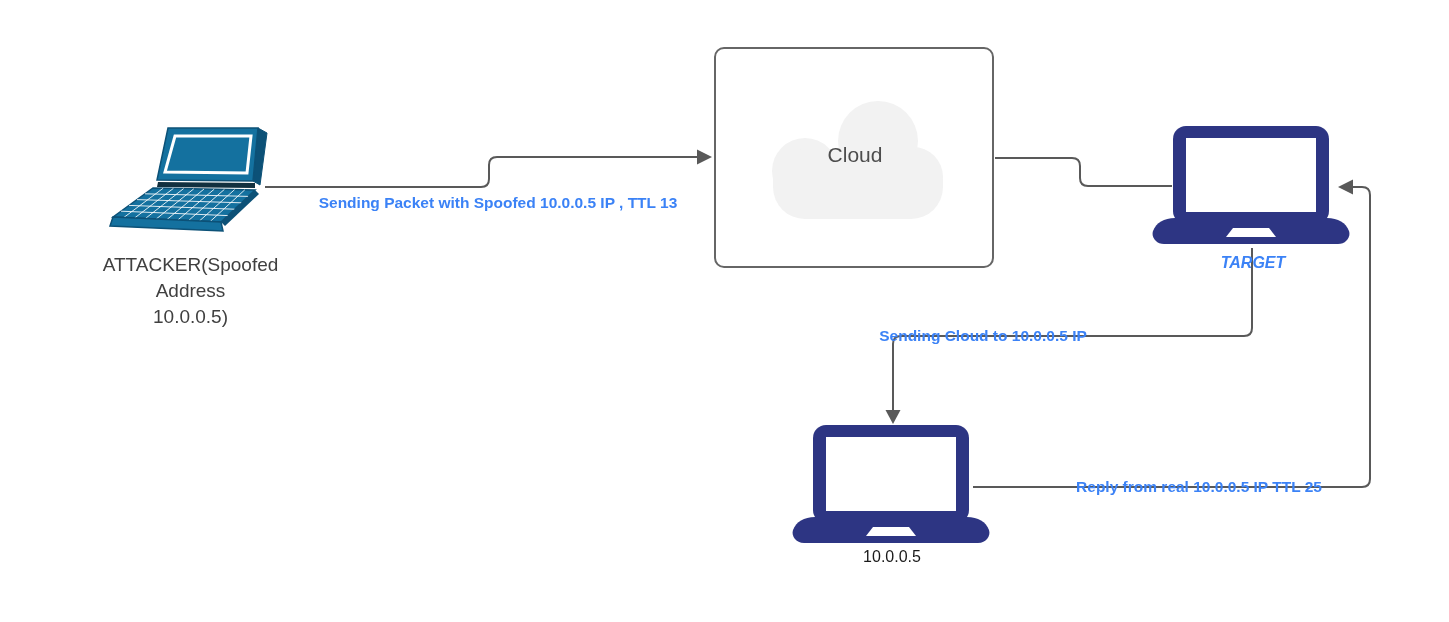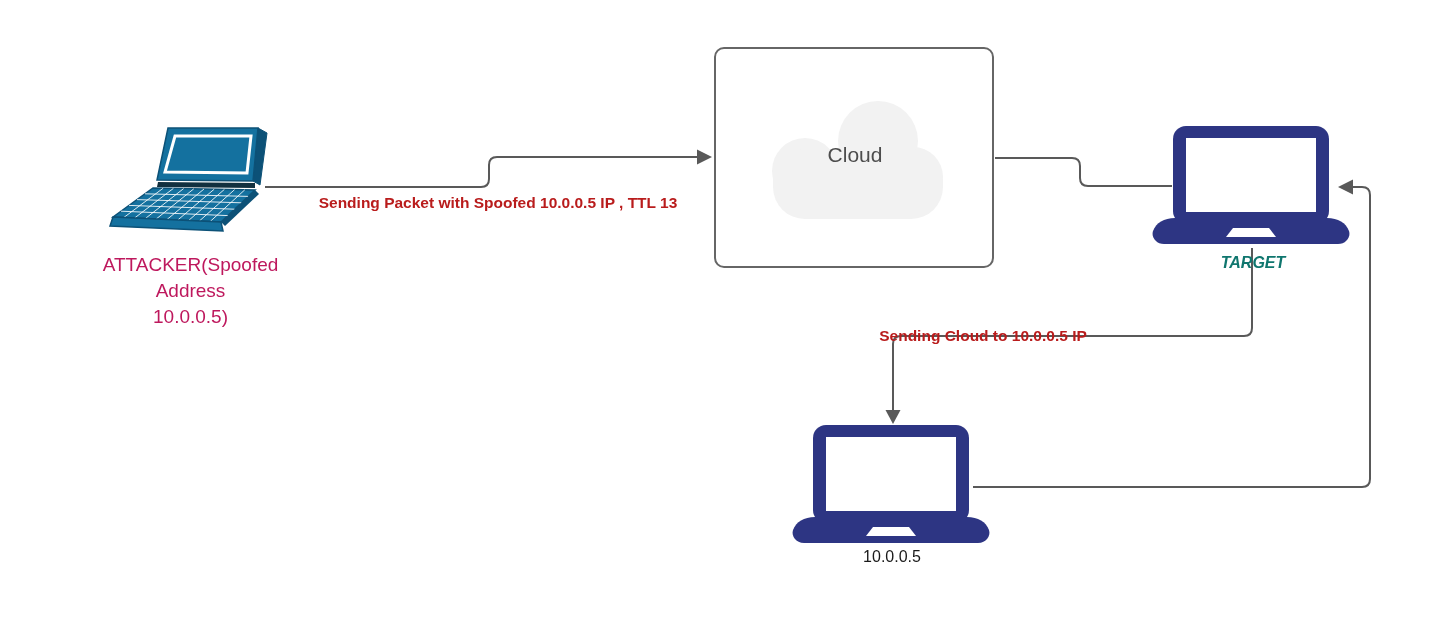--- a/index.html
+++ b/index.html
@@ -26,35 +26,35 @@
     width: 276px; height: 217px;
     background: #ffffff;
     border: 2px solid #666666;
     border-radius: 10px;
   }
   .cloud-shape { position: absolute; left: 37px; top: 50px; }
 
   
   .lbl { position: absolute; text-align: center; }
   .node-label {
-    color: #be185d;
+    color: #404040;
     font-size: 19px;
     line-height: 26px;
     white-space: pre-line;
   }
   .attacker-label { left: 78px; top: 252px; width: 225px; }
   .cloud-label { left: 805px; top: 144px; width: 100px; font-size: 21px; line-height: 21px; color: #4d4d4d; }
-  .target-label { left: 1203px; top: 253px; width: 100px; font-size: 16px; line-height: 20px; font-weight: 700; font-style: italic; color: #0f766e; }
+  .target-label { left: 1203px; top: 253px; width: 100px; font-size: 16px; line-height: 20px; font-weight: 700; font-style: italic; color: #3b82f6; }
   .realhost-label { left: 842px; top: 547px; width: 100px; font-size: 16px; line-height: 20px; color: #1a1a1a; }
 
   .edge-label {
     font-weight: 700;
     font-size: 15.5px;
     line-height: 18px;
-    color: #b91c1c;
+    color: #3b82f6;
   }
   .edge-label-1 { left: 290px; top: 194px; width: 416px; }
   .edge-label-2 { left: 858px; top: 327px; width: 250px; }
   .edge-label-3 { left: 1053px; top: 478px; width: 292px; }
 </style>
 </head>
 <body>
 
 <div class="canvas">
 
@@ -133,14 +133,15 @@
   <div class="lbl cloud-label">Cloud</div>
 
   <div class="lbl target-label">TARGET</div>
 
   <div class="lbl realhost-label">10.0.0.5</div>
 
   <div class="lbl edge-label edge-label-1">Sending Packet with Spoofed 10.0.0.5 IP , TTL 13</div>
 
   <div class="lbl edge-label edge-label-2">Sending Cloud to 10.0.0.5 IP</div>
 
+  <div class="lbl edge-label edge-label-3">Reply from real 10.0.0.5 IP TTL 25</div>
 
 </div>
 
 </body></html>

